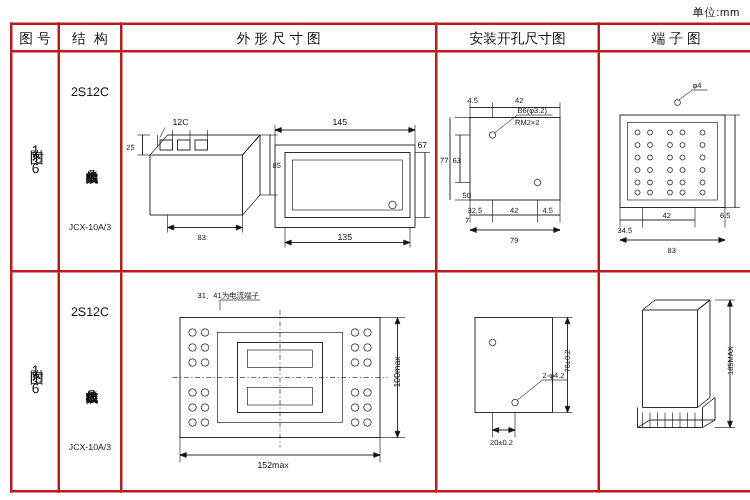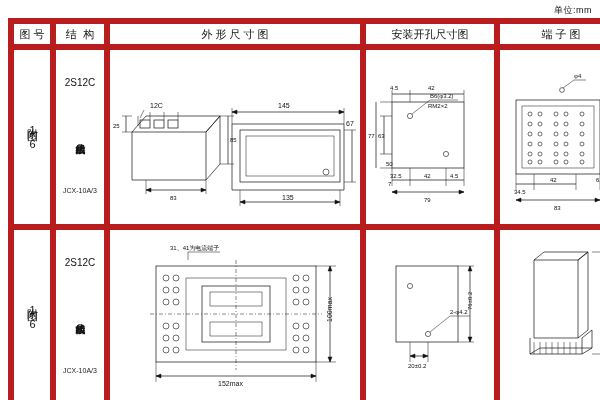--- a/index.html
+++ b/index.html
@@ -15,21 +15,21 @@
     position:absolute;right:8px;top:4px;
     font-size:9px;letter-spacing:.5px;
   }
   table.main{
     position:absolute;left:8px;top:18px;
     width:584px;height:372px;
     border-collapse:collapse;
     table-layout:fixed;
   }
   table.main td,table.main th{
-    border:6px solid #b91c1c;
+    border:2px solid #b91c1c;
     padding:0;
     vertical-align:middle;
     text-align:center;
     font-weight:normal;
   }
   .hdr{height:20px;font-size:11px;}
   .c1{width:36px;}
   .c2{width:48px;font-family:Liberation Mono, monospace;}
   .c3{width:250px;margin-top:44px;}
   .c4{width:128px;}

